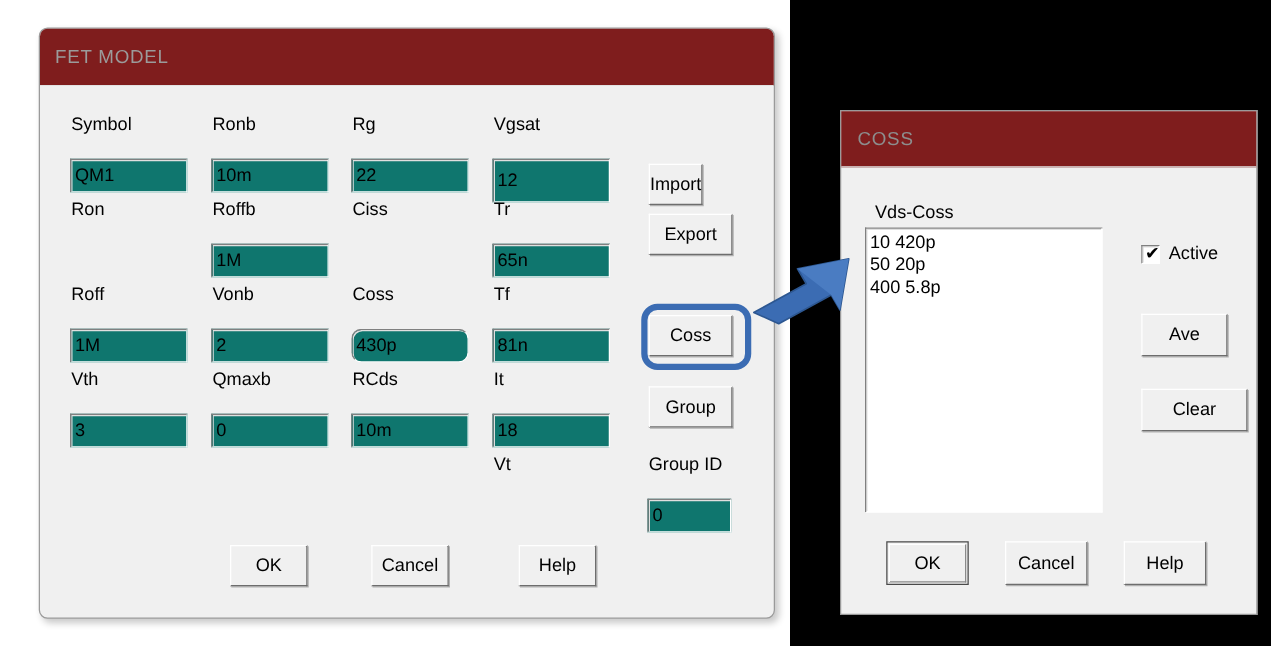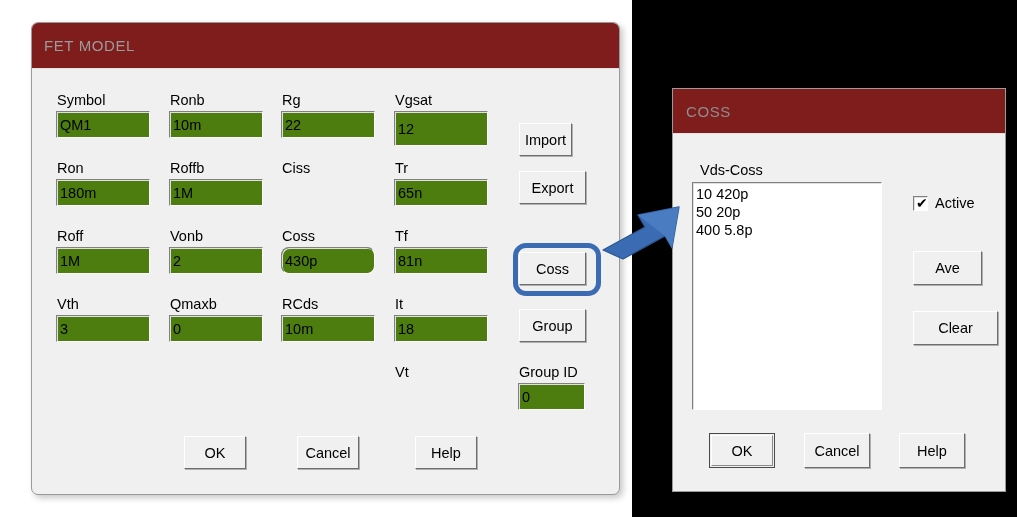--- a/index.html
+++ b/index.html
@@ -66,34 +66,35 @@
   
   .fieldlabel {
     position: absolute;
     font-size: 14.5px;
     color: #000000;
     white-space: nowrap;
     line-height: 1;
   }
   .textinput {
     position: absolute;
-    background: #4d7c0f;
+    background: #0f766e;
     box-sizing: border-box;
     border-top: 1px solid #808080;
     border-left: 1px solid #808080;
     border-right: 1px solid #ffffff;
     border-bottom: 1px solid #ffffff;
     box-shadow: 1px 1px 0 0 #dfdfdf inset;
     display: flex;
     align-items: center;
     padding-left: 3px;
     font-size: 14.5px;
     color: #000000;
     overflow: hidden;
     white-space: nowrap;
+    margin-top: 16px;
   }
 
   
   .btn {
     position: absolute;
     background: #f0f0f0;
     box-sizing: border-box;
     border-top: 1px solid #ffffff;
     border-left: 1px solid #ffffff;
     border-right: 1px solid #6d6d6d;
@@ -205,21 +206,20 @@
     <div class="fieldlabel" style="left:25px; top:70px;">Symbol</div>
     <div class="textinput" style="left:24px; top:88px; width:94px; height:27px;">QM1</div>
     <div class="fieldlabel" style="left:138px; top:70px;">Ronb</div>
     <div class="textinput" style="left:137px; top:88px; width:94px; height:27px;">10m</div>
     <div class="fieldlabel" style="left:250px; top:70px;">Rg</div>
     <div class="textinput" style="left:249px; top:88px; width:94px; height:27px;">22</div>
     <div class="fieldlabel" style="left:363px; top:70px;">Vgsat</div>
     <div class="textinput" style="left:362px; top:88px; width:94px; height:35px;">12</div>
 
     <div class="fieldlabel" style="left:25px; top:138px;">Ron</div>
-    <div class="textinput" style="left:24px; top:156px; width:94px; height:27px;">180m</div>
     <div class="fieldlabel" style="left:138px; top:138px;">Roffb</div>
     <div class="textinput" style="left:137px; top:156px; width:94px; height:27px;">1M</div>
     <div class="fieldlabel" style="left:250px; top:138px;">Ciss</div>
     <div class="fieldlabel" style="left:363px; top:138px;">Tr</div>
     <div class="textinput" style="left:362px; top:156px; width:94px; height:27px;">65n</div>
 
     <div class="fieldlabel" style="left:25px; top:206px;">Roff</div>
     <div class="textinput" style="left:24px; top:224px; width:94px; height:27px;">1M</div>
     <div class="fieldlabel" style="left:138px; top:206px;">Vonb</div>
     <div class="textinput" style="left:137px; top:224px; width:94px; height:27px;">2</div>
@@ -234,21 +234,21 @@
     <div class="textinput" style="left:137px; top:292px; width:94px; height:27px;">0</div>
     <div class="fieldlabel" style="left:250px; top:274px;">RCds</div>
     <div class="textinput" style="left:249px; top:292px; width:94px; height:27px;">10m</div>
     <div class="fieldlabel" style="left:363px; top:274px;">It</div>
     <div class="textinput" style="left:362px; top:292px; width:94px; height:27px;">18</div>
 
     <div class="fieldlabel" style="left:363px; top:342px;">Vt</div>
     <div class="fieldlabel" style="left:487px; top:342px;">Group ID</div>
     <div class="textinput" style="left:486px; top:360px; width:67px; height:27px;">0</div>
 
-    <div class="btn" style="left:487px; top:100px;  width:53px; height:33px;">Import</div>
+    <div class="btn" style="left:487px; top:108px;  width:43px; height:33px;">Import</div>
     <div class="btn" style="left:487px; top:148px; width:67px; height:33px;">Export</div>
     <div class="btn" style="left:487px; top:229px; width:67px; height:33px;">Coss</div>
     <div class="btn" style="left:487px; top:286px; width:67px; height:33px;">Group</div>
 
     <div class="btn" style="left:152px; top:413px; width:62px; height:33px;">OK</div>
     <div class="btn" style="left:265px; top:413px; width:62px; height:33px;">Cancel</div>
     <div class="btn" style="left:383px; top:413px; width:62px; height:33px;">Help</div>
   </div>
 
   <div class="dialog square" style="left:672px; top:88px; width:334px; height:404px;">

